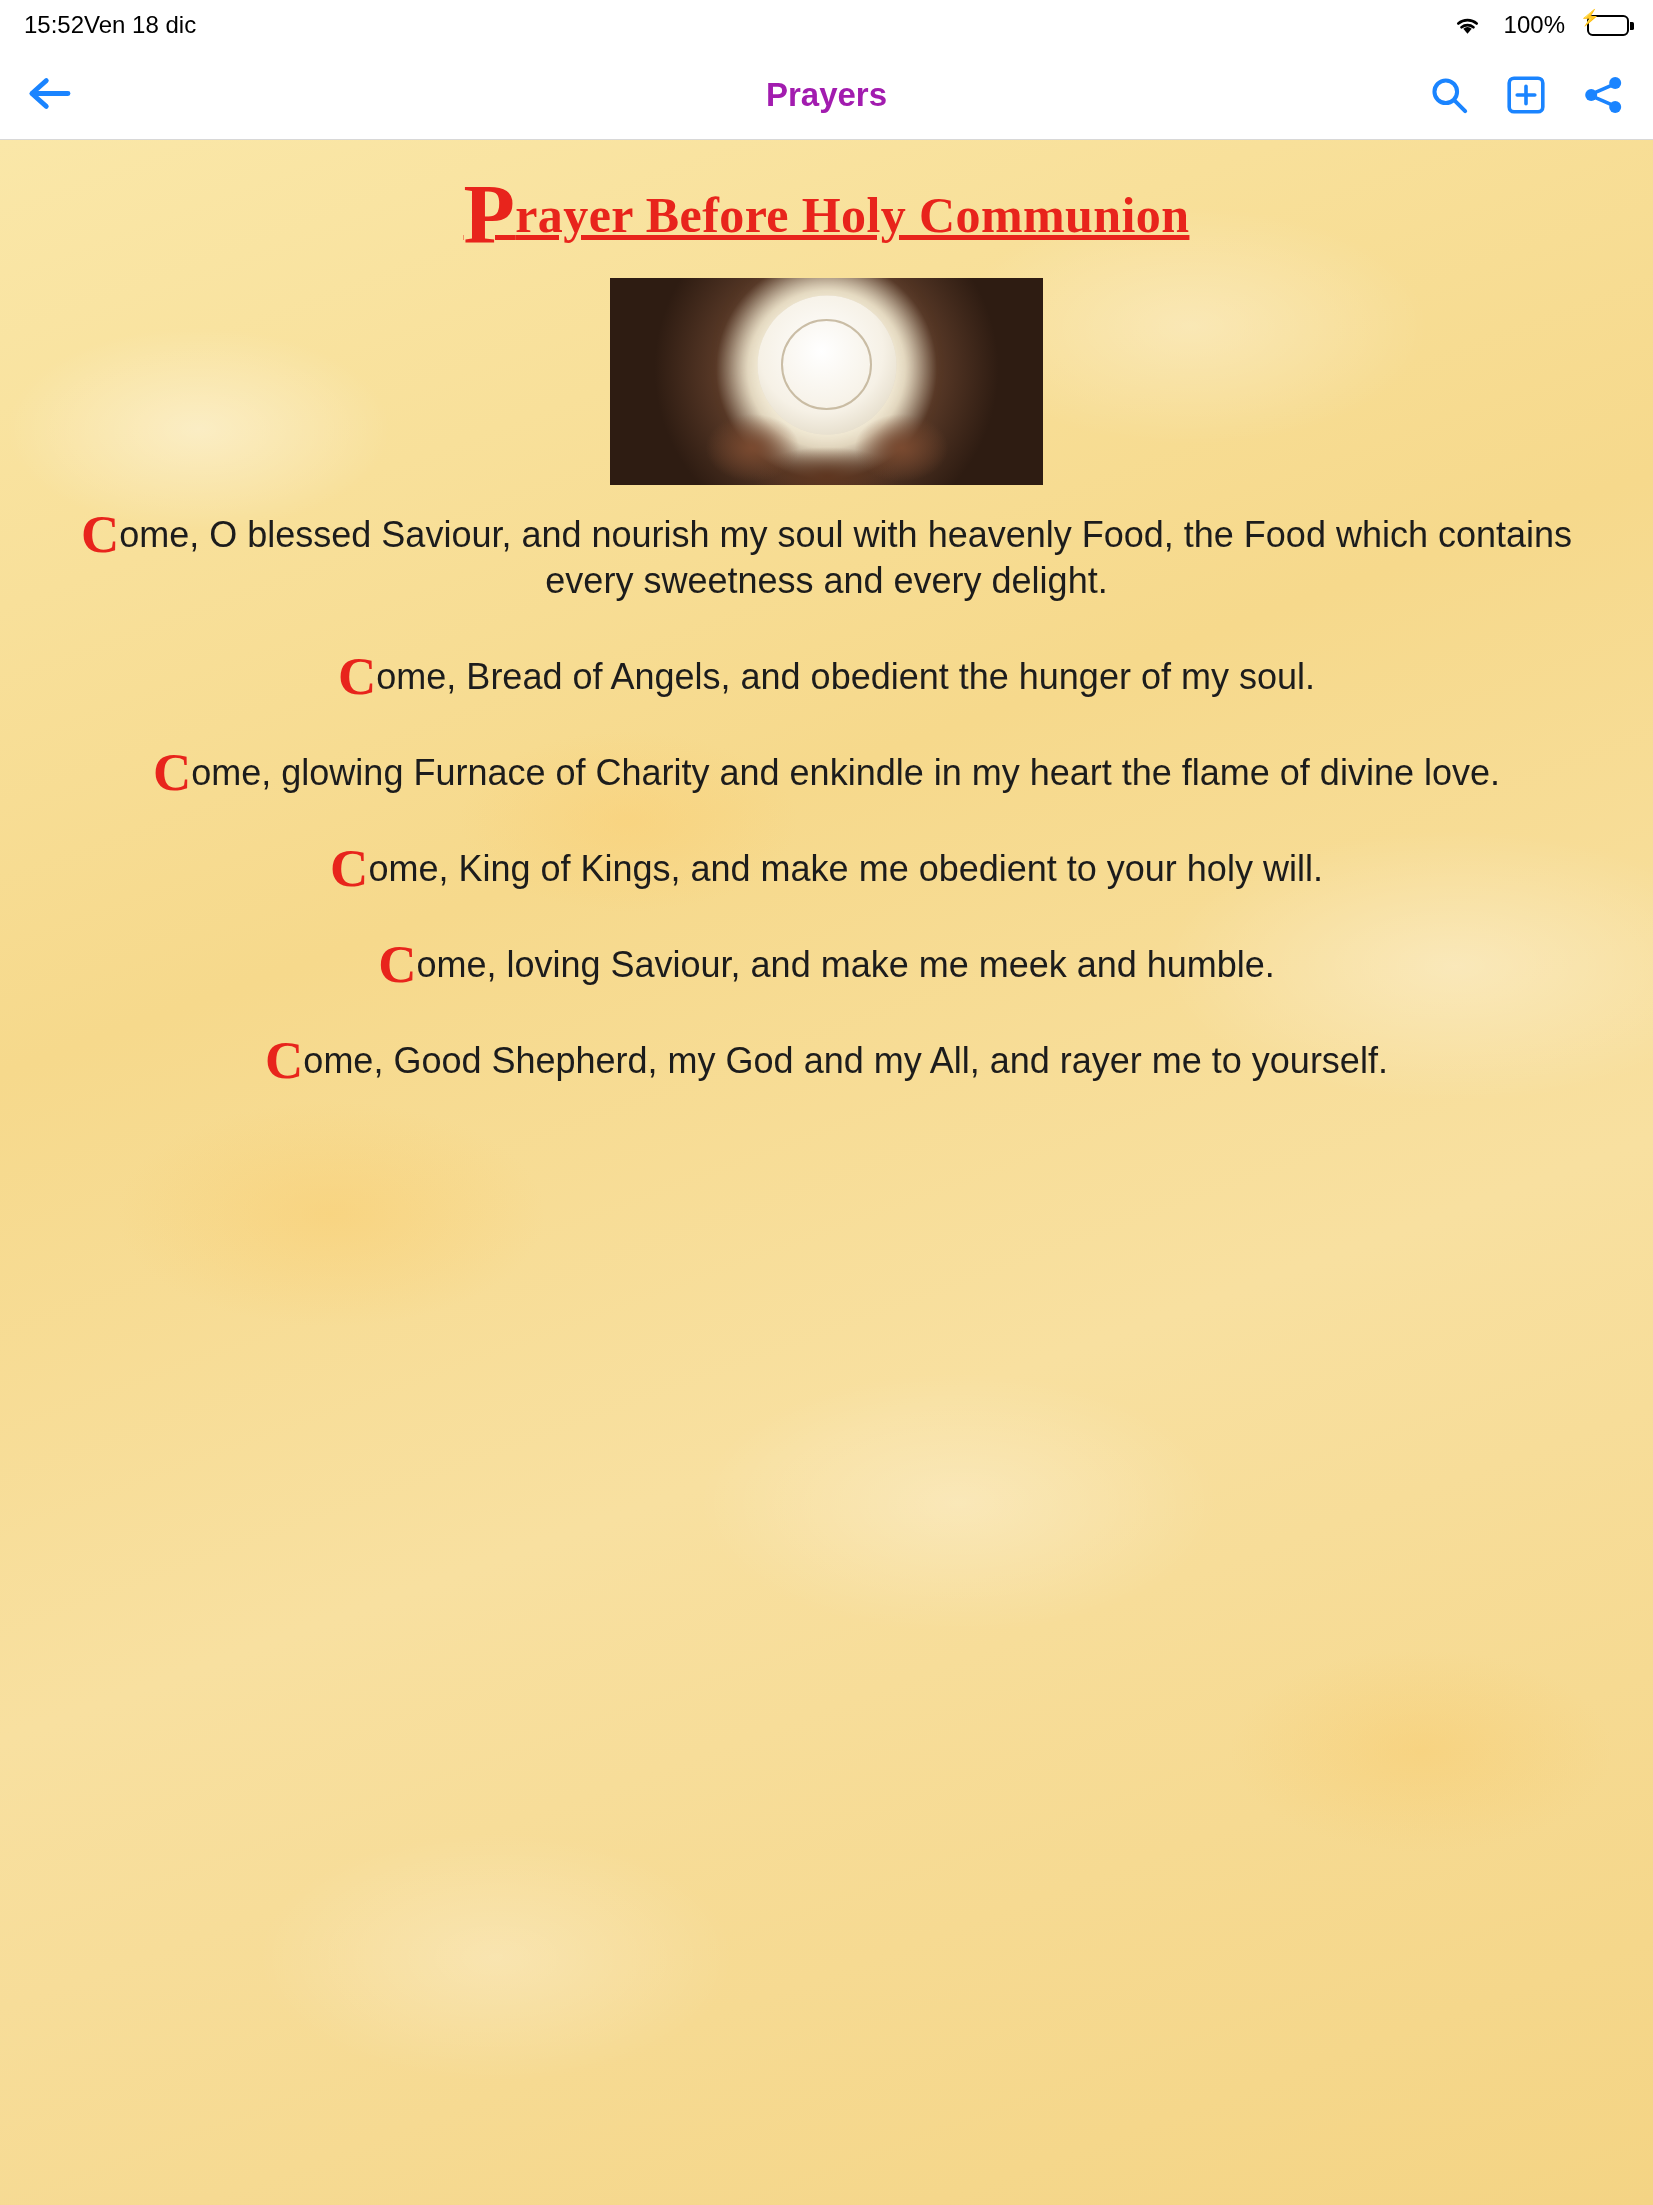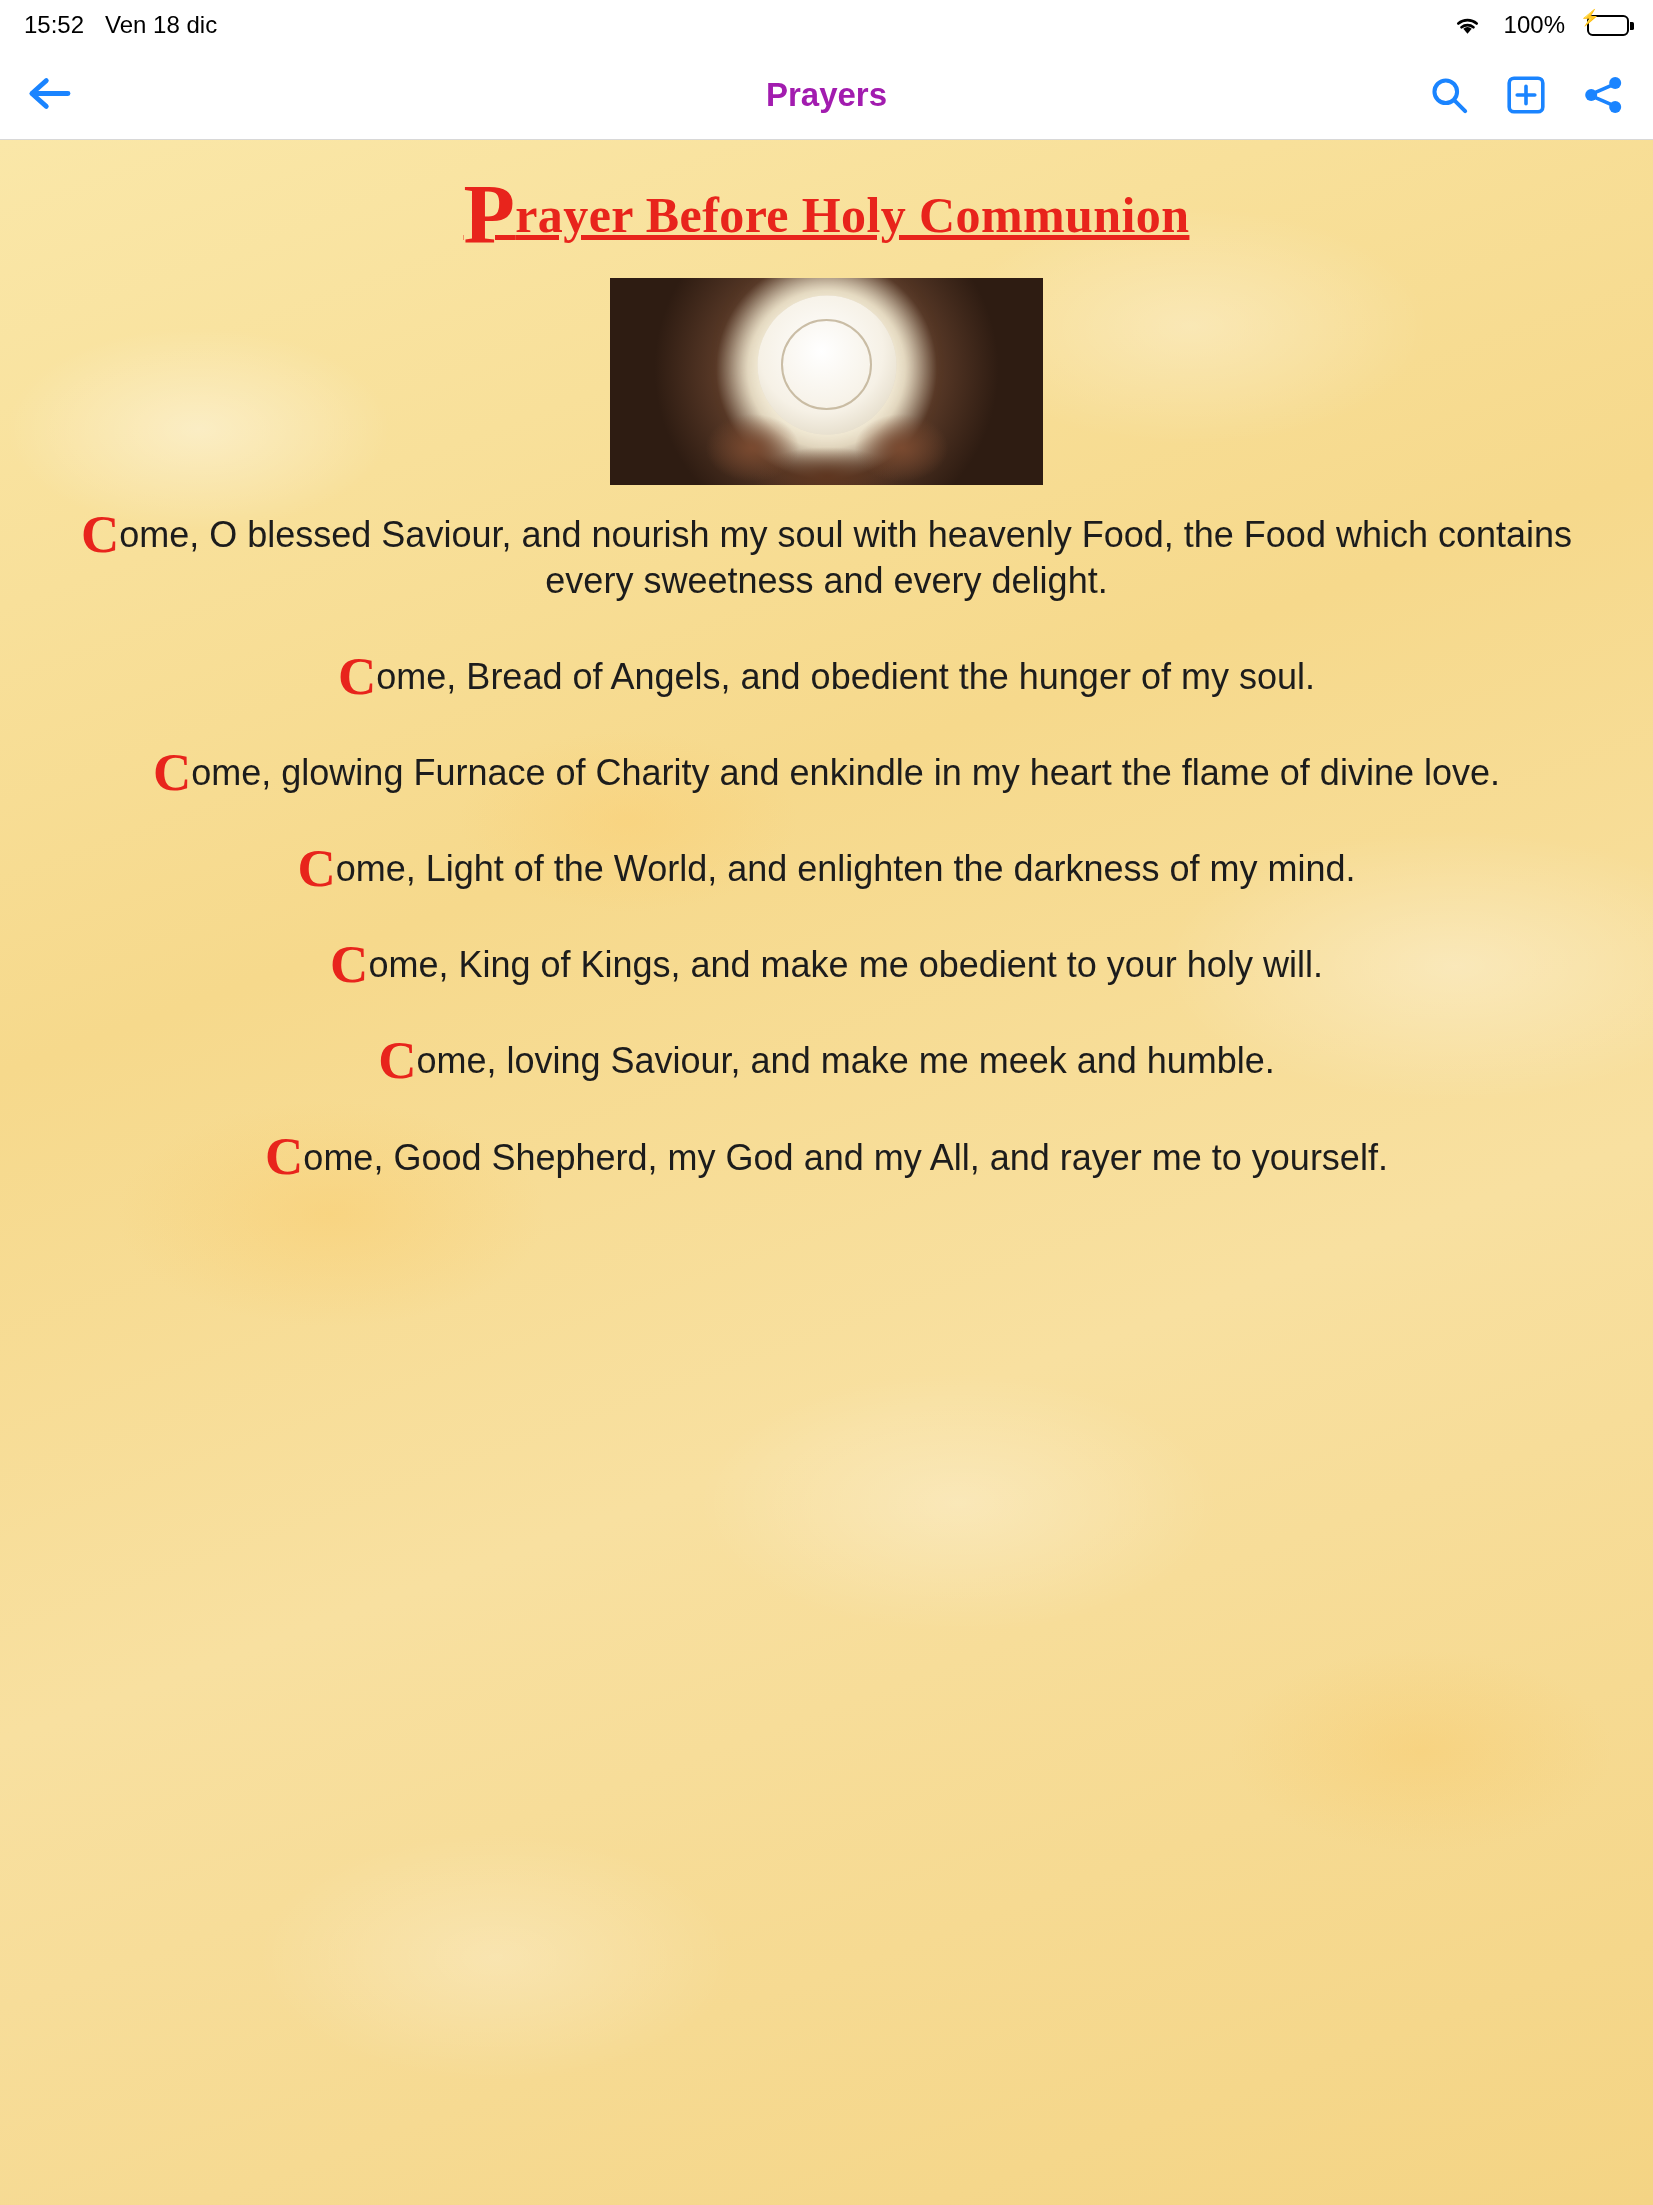--- a/index.html
+++ b/index.html
@@ -21,21 +21,20 @@
     align-items: center;
     padding: 0 24px;
     background: #ffffff;
     font-size: 24px;
     color: #000000;
     box-sizing: border-box;
   }
   .status-left {
     display: flex;
     align-items: center;
-    gap: 21px;
   }
   .status-right {
     margin-left: auto;
     display: flex;
     align-items: center;
     gap: 22px;
   }
   .wifi-icon svg { display: block; }
   .battery {
     width: 42px;
@@ -298,23 +297,20 @@
     </p>
 
     <p class="para">
       <span class="cap">C</span><span>ome, Bread of Angels, and obedient the hunger of my soul.</span>
     </p>
 
     <p class="para">
       <span class="cap">C</span><span>ome, glowing Furnace of Charity and enkindle in my heart the flame of divine love.</span>
     </p>
 
-    <p class="para">
-      <span class="cap">C</span><span>ome, Light of the World, and enlighten the darkness of my mind.</span>
-    </p>
 
     <p class="para">
       <span class="cap">C</span><span>ome, King of Kings, and make me obedient to your holy will.</span>
     </p>
 
     <p class="para">
       <span class="cap">C</span><span>ome, loving Saviour, and make me meek and humble.</span>
     </p>
 
 

